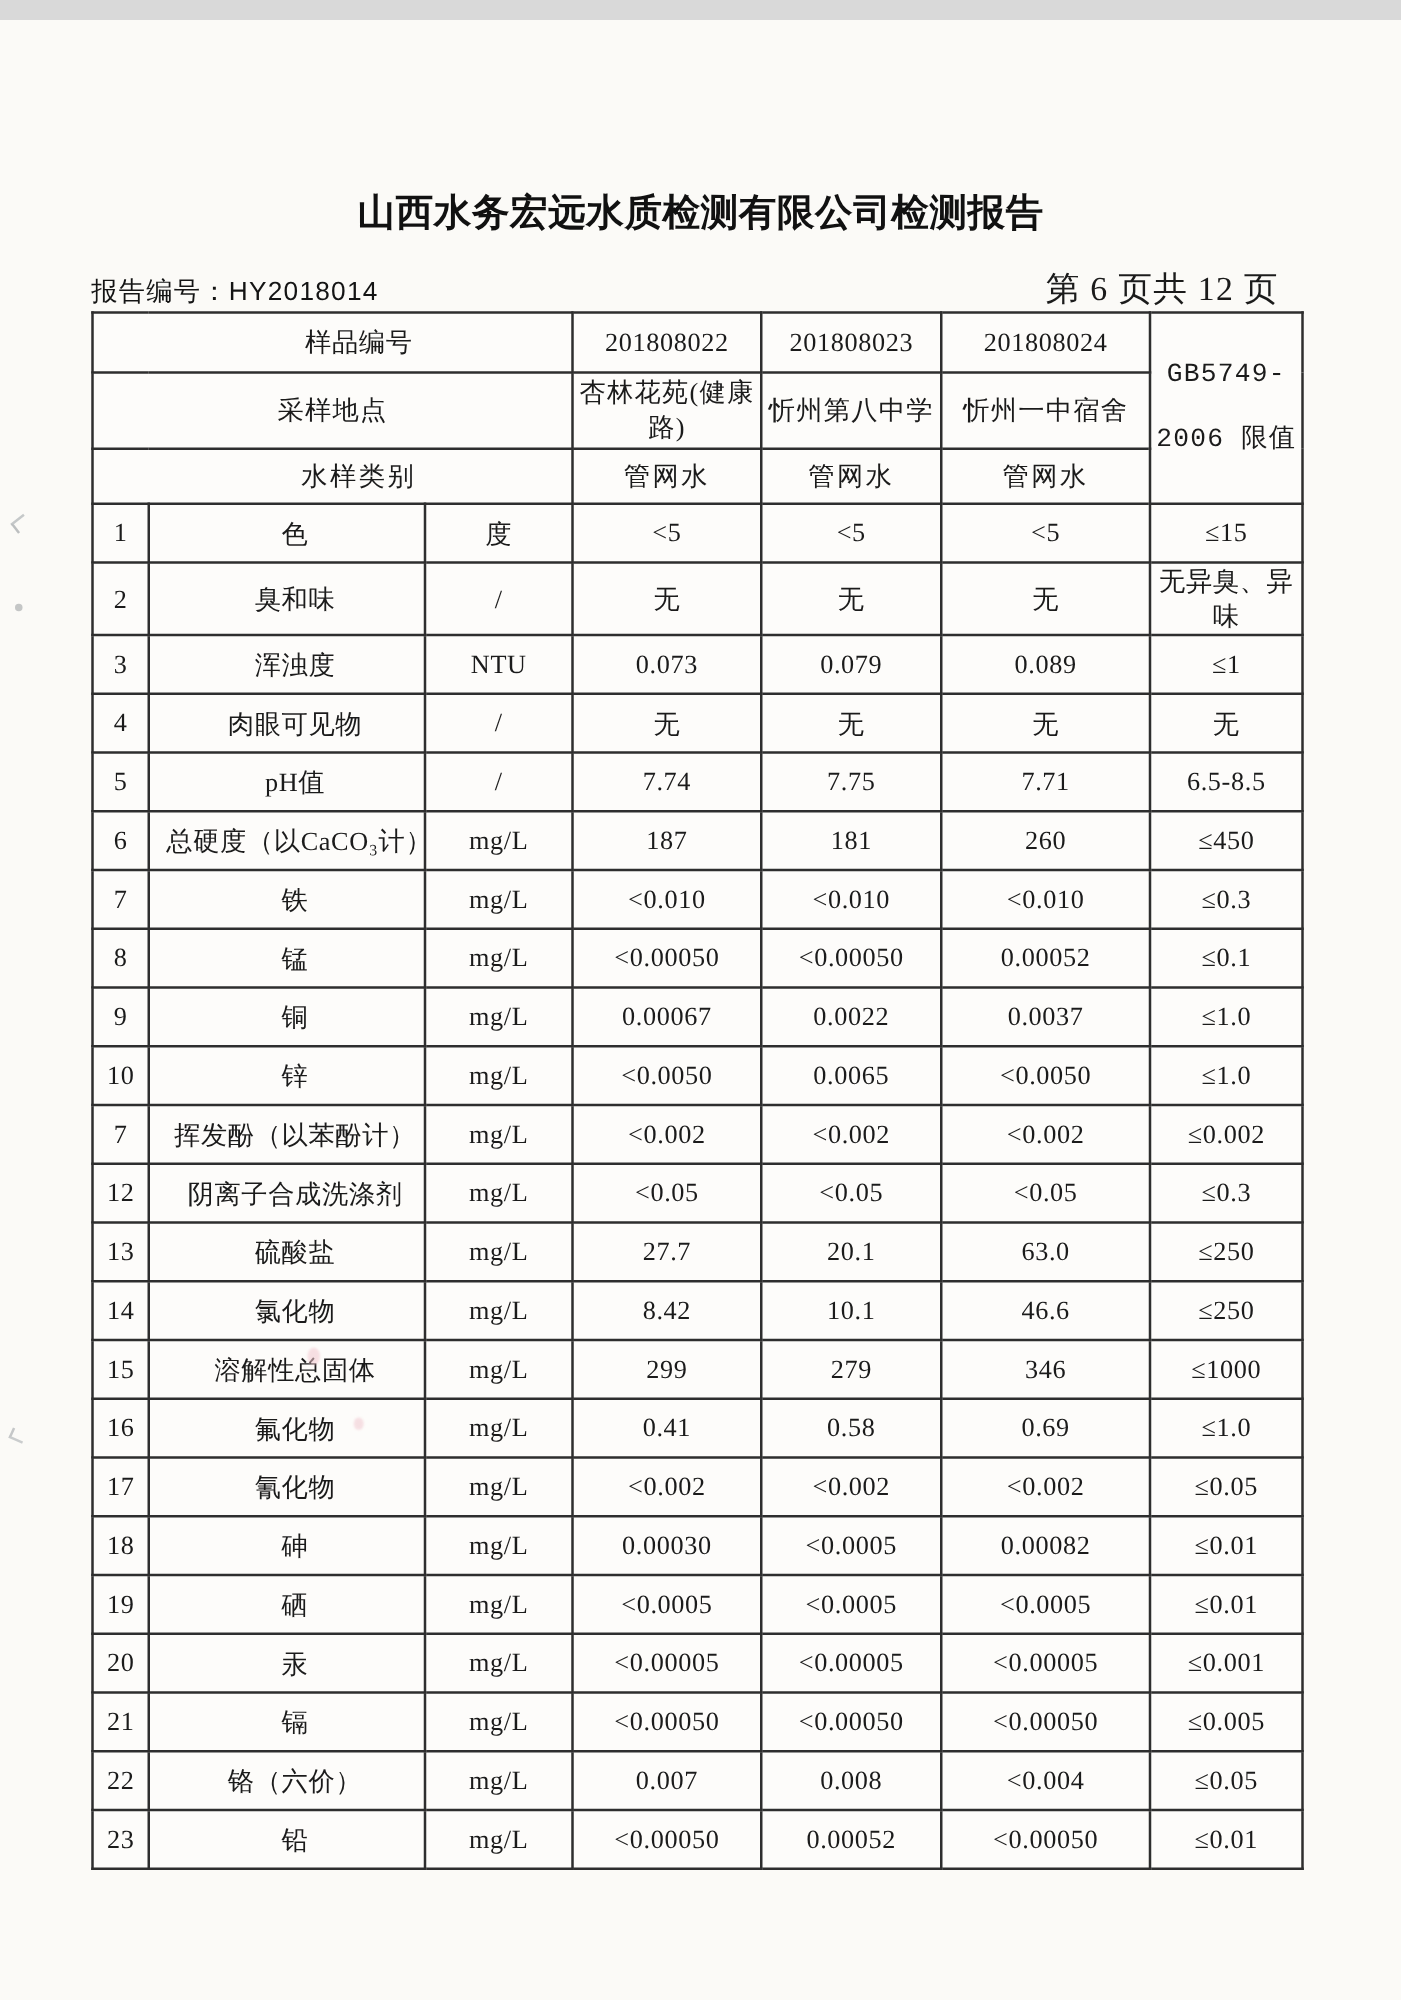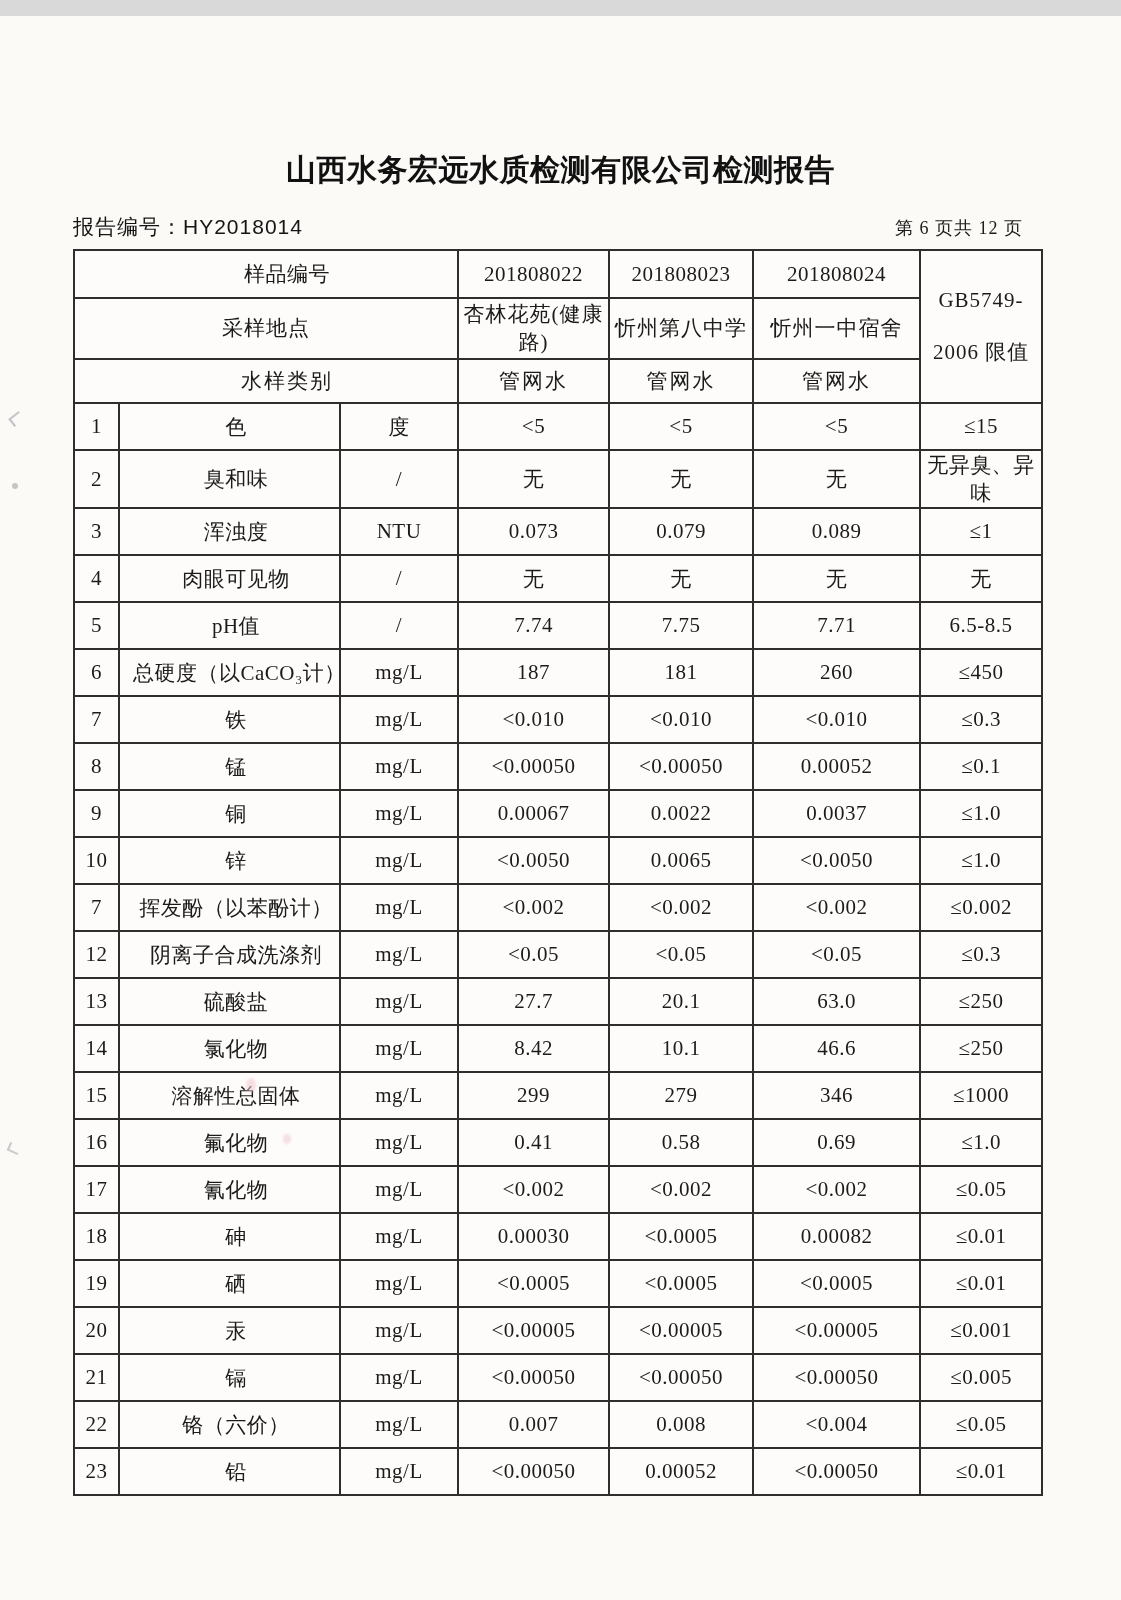--- a/index.html
+++ b/index.html
@@ -21,38 +21,38 @@
     color:#111;
   }
   .meta {
     position:absolute; top:197px; left:73px; width:950px;
     display:flex; justify-content:space-between; align-items:baseline;
   }
   .report-no {
     font-family:"Liberation Sans","DejaVu Sans",sans-serif;
     font-weight:normal; font-size:21px; color:#141414; letter-spacing:1px;
   }
-  .page-ind { font-size:18px; color:#1b1b1b; letter-spacing:1px; }
+  .page-ind { font-size:27px; color:#1b1b1b; letter-spacing:1px; }
   table.report {
     position:absolute; left:73px; top:233px;
     width:968px;
     border-collapse:collapse; table-layout:fixed;
     background:#fdfcfa;
   }
   table.report td {
     border:2px solid #2e2e2e;
     font-size:21px; text-align:center; vertical-align:middle;
     color:#1b1b1b; letter-spacing:0.5px;
     overflow:hidden;
   }
   tr.h1 td { height:48px; }
   tr.h2 td { height:57px; line-height:1.32; letter-spacing:1px; padding:2px 4px; }
   tr.h3 td { height:44px; letter-spacing:2px; }
   td.head-label { letter-spacing:3px;padding-left:42px; }
-  td.limit-head > div { line-height:1.2; letter-spacing:1px; }
+  td.limit-head > div { line-height:1.2; letter-spacing:1px;font-family:Liberation Mono, monospace; }
   td.limit-head .gap { height:27px; }
   tr.brow td { height:47px; }
   td.c-no { letter-spacing:0; }
   td.c-name { text-align:left; padding-left:13px; letter-spacing:1.5px; white-space:nowrap; }
   .scan-mark { position:absolute; pointer-events:none; }
   .tick1 { left:10px; top:398px; width:13px; height:10px; border-left:2px solid #8a8f94; border-top:2px solid #9aa0a5; transform:rotate(-38deg); opacity:.55; border-right:none; border-bottom:none; }
   .tick2 { left:12px; top:467px; width:6px; height:6px; background:#8d9296; border-radius:50%; opacity:.5; }
   .tick3 { left:8px; top:1128px; width:12px; height:9px; border-left:2px solid #90959a; border-bottom:2px solid #9aa0a5; transform:rotate(24deg); opacity:.5; }
   .smudge1 { left:246px; top:1062px; width:10px; height:14px; background:#f2c7cf; border-radius:50%; opacity:.55; filter:blur(1px); }
   .smudge2 { left:283px; top:1118px; width:8px; height:10px; background:#efc3cc; border-radius:50%; opacity:.5; filter:blur(1px); }

